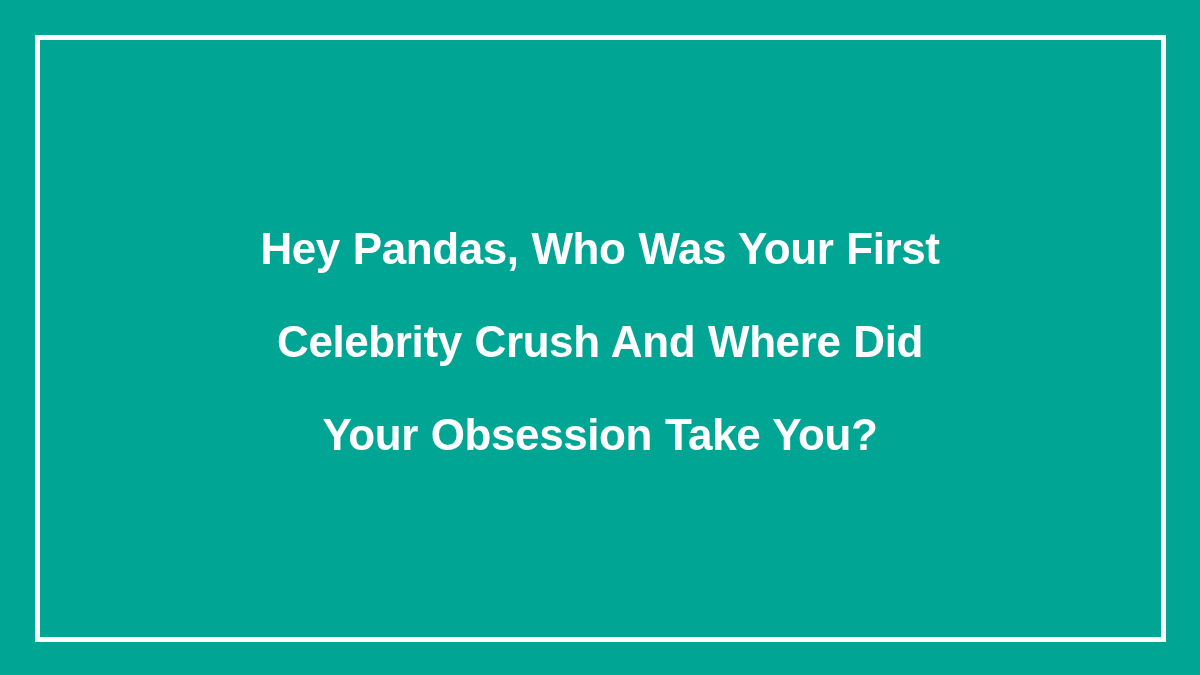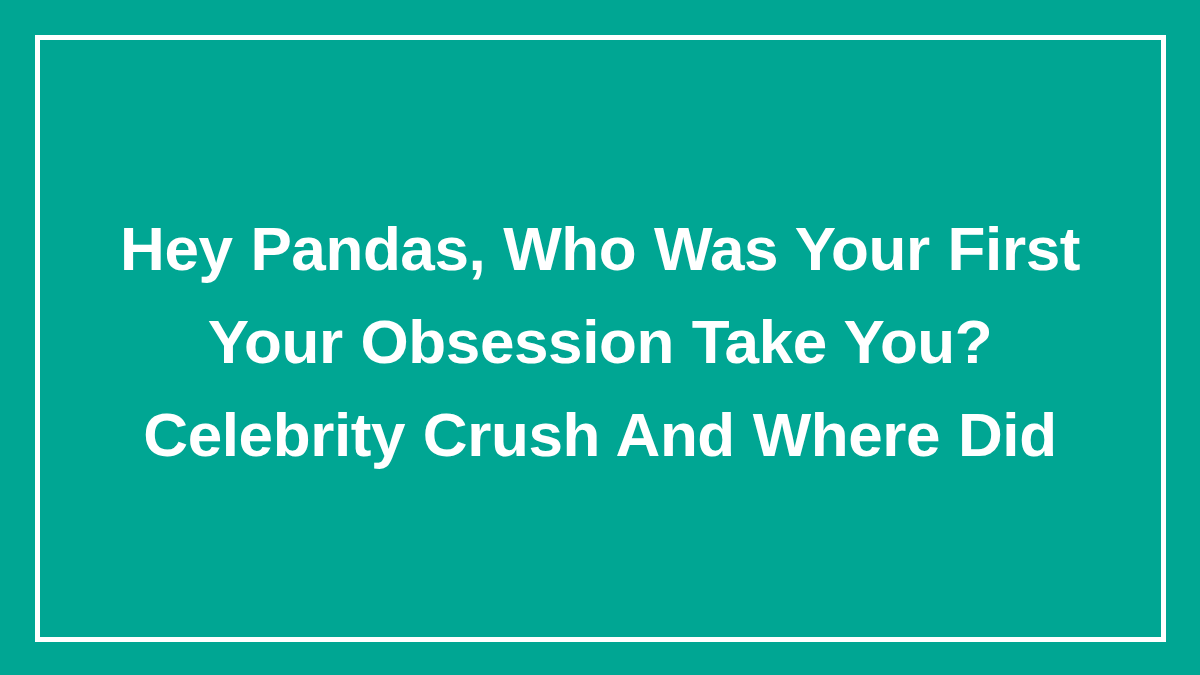--- a/index.html
+++ b/index.html
@@ -48,39 +48,39 @@
     text-align: center;
     transform: translateY(4px);
   }
 
   .headline {
     margin: 0;
     padding: 0;
     color: #ffffff;
     font-family: "Liberation Sans", "DejaVu Sans", sans-serif;
     font-weight: bold;
-    font-size: 62px;
+    font-size: 44px;
     line-height: 93px;
     letter-spacing: -0.4px;
     white-space: normal;
     word-spacing: 1px;
   }
 
   .headline-line {
     display: block;
   }
 </style>
 </head>
 <body>
 
 <div class="card" style="background: rgb(0, 166, 147);">
 
   <div class="card-frame" style="border-color: rgb(255, 255, 255);"></div>
 
   <div class="headline-block">
     <h1 class="headline" style="color: rgb(255, 255, 255);">
       <span class="headline-line">Hey Pandas, Who Was Your First</span>
+      <span class="headline-line">Celebrity Crush And Where Did</span>
       <span class="headline-line">Your Obsession Take You?</span>
-      <span class="headline-line">Celebrity Crush And Where Did</span>
     </h1>
   </div>
 
 </div>
 
 </body></html>

